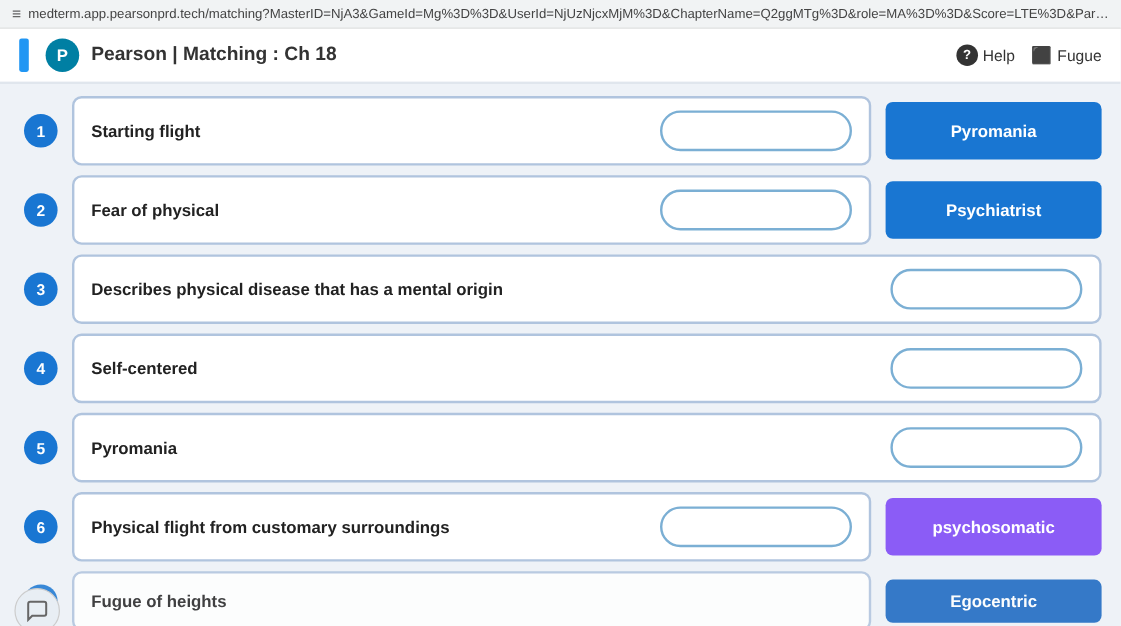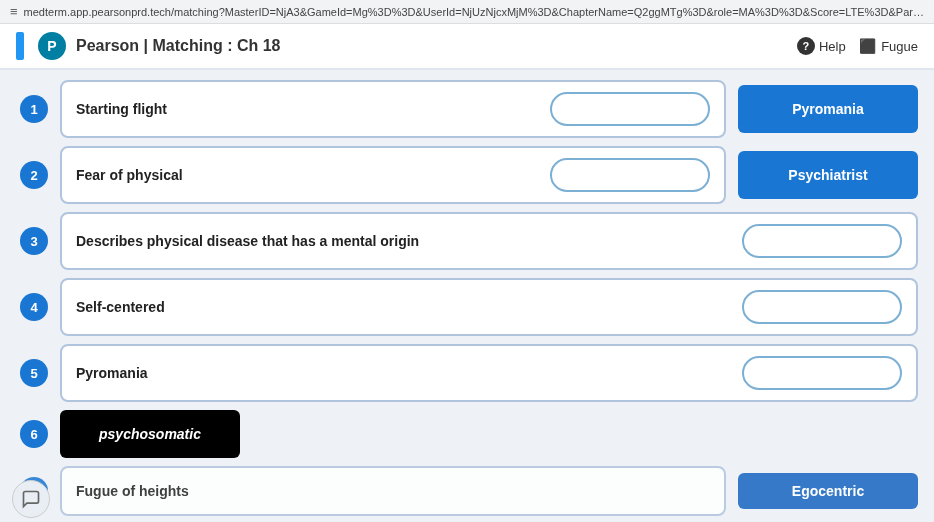--- a/index.html
+++ b/index.html
@@ -186,22 +186,21 @@
       padding: 16px 18px;
       font-size: 14px;
       font-weight: 600;
       cursor: pointer;
       width: 180px;
       text-align: center;
       flex-shrink: 0;
     }
 
     .answer-button.light {
-      background: #000000;
-      font-style: italic;
+      background: #8b5cf6;
     }
     .answer-button.medium {
       background: #1976d2;
     }
 
     
     .bottom-chat-icon {
       position: absolute;
       bottom: 8px;
       left: 12px;
@@ -330,20 +329,24 @@
     <div class="row-question">
       <span class="row-question-text">Pyromania</span>
       <div class="answer-box"></div>
     </div>
   </div>
 
   <div class="matching-row">
     <div class="row-number">
       <span>6</span>
     </div>
+    <div class="row-question">
+      <span class="row-question-text">Physical flight from customary surroundings</span>
+      <div class="answer-box"></div>
+    </div>
     <button class="answer-button light">psychosomatic</button>
   </div>
 
   <div class="partial-row">
     <div class="row-number">
       <span>7</span>
     </div>
     <div class="partial-question">
       <span class="row-question-text">Fugue of heights</span>
     </div>

